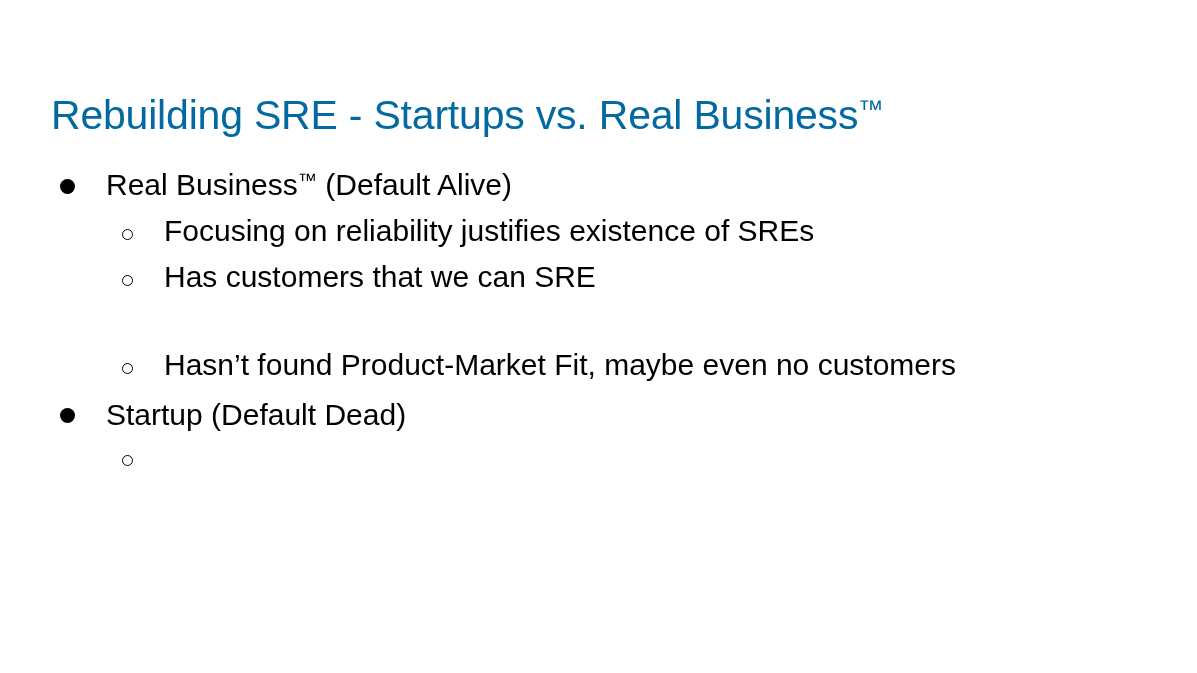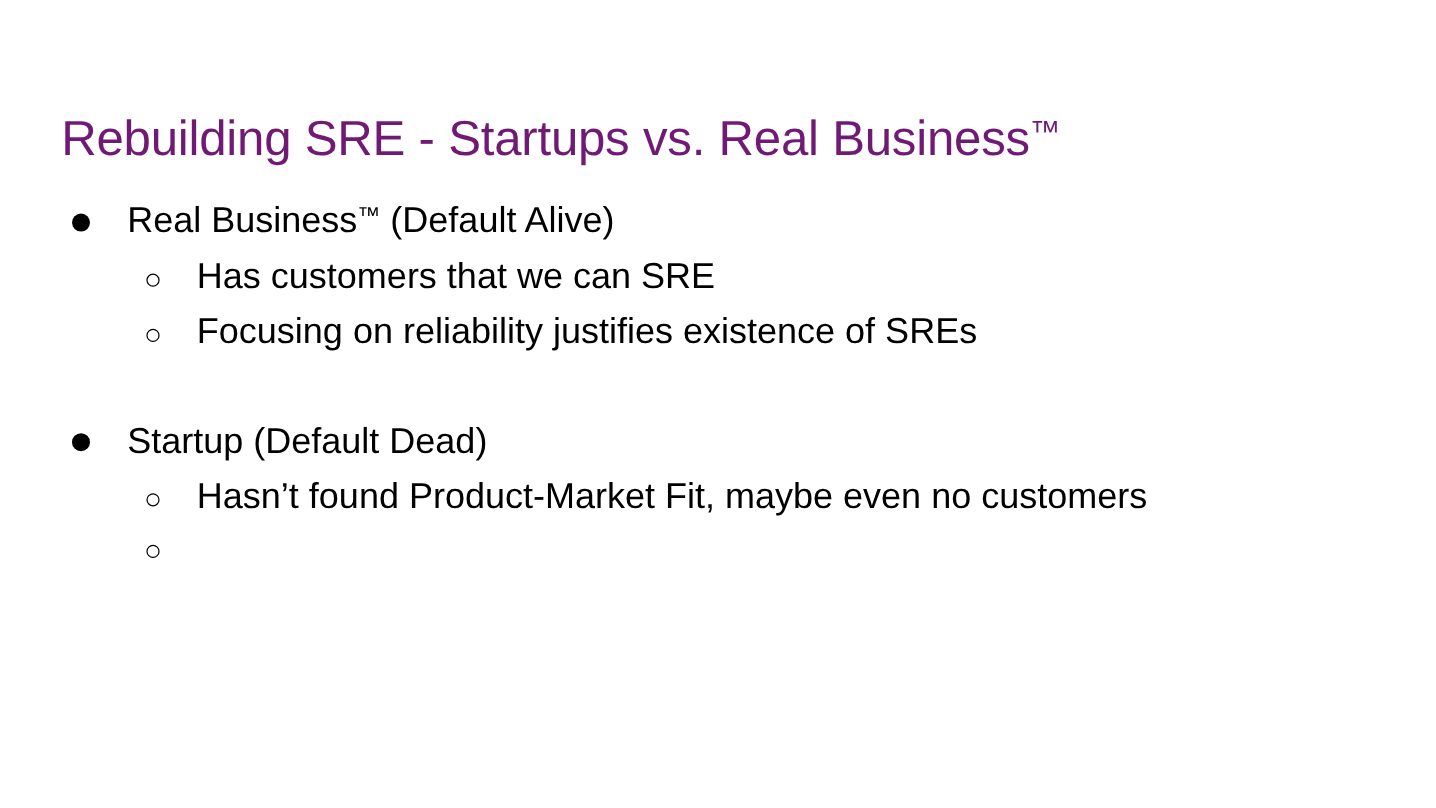--- a/index.html
+++ b/index.html
@@ -28,21 +28,21 @@
   
   .slide-title {
     position: absolute;
     left: 51px;
     top: 64px;
     font-size: 41px;
     line-height: 1.18;
     font-weight: 400;
     letter-spacing: -0.2px;
     white-space: nowrap;
-    color: #701a75;
+    color: #0369a1;
   }
   .slide-title .tm {
     font-size: 0.62em;
     vertical-align: 0.42em;
     letter-spacing: 0;
   }
 
   
   .slide-body {
     position: absolute;
@@ -130,36 +130,36 @@
 
   <div class="slide-body">
 
     <ul class="bullet-group" style="list-style:none;">
       <li class="bullet-row level-1">
         <span class="marker"><span class="disc"></span></span>
         <span class="text"><span>Real Business</span><span class="tm">™</span><span> (Default Alive)</span></span>
       </li>
       <li class="bullet-row level-2">
         <span class="marker"><span class="circle"></span></span>
-        <span class="text">Has customers that we can SRE</span>
+        <span class="text">Focusing on reliability justifies existence of SREs</span>
       </li>
       <li class="bullet-row level-2">
         <span class="marker"><span class="circle"></span></span>
-        <span class="text">Focusing on reliability justifies existence of SREs</span>
+        <span class="text">Has customers that we can SRE</span>
       </li>
     </ul>
 
     <ul class="bullet-group" style="list-style:none;">
+      <li class="bullet-row level-2">
+        <span class="marker"><span class="circle"></span></span>
+        <span class="text">Hasn’t found Product-Market Fit, maybe even no customers</span>
+      </li>
       <li class="bullet-row level-1">
         <span class="marker"><span class="disc"></span></span>
         <span class="text"><span>Startup (Default Dead)</span><span class="tm"></span><span></span></span>
-      </li>
-      <li class="bullet-row level-2">
-        <span class="marker"><span class="circle"></span></span>
-        <span class="text">Hasn’t found Product-Market Fit, maybe even no customers</span>
       </li>
       <li class="bullet-row level-2">
         <span class="marker"><span class="circle"></span></span>
       </li>
     </ul>
 
   </div>
 </div>
 
 </body></html>

